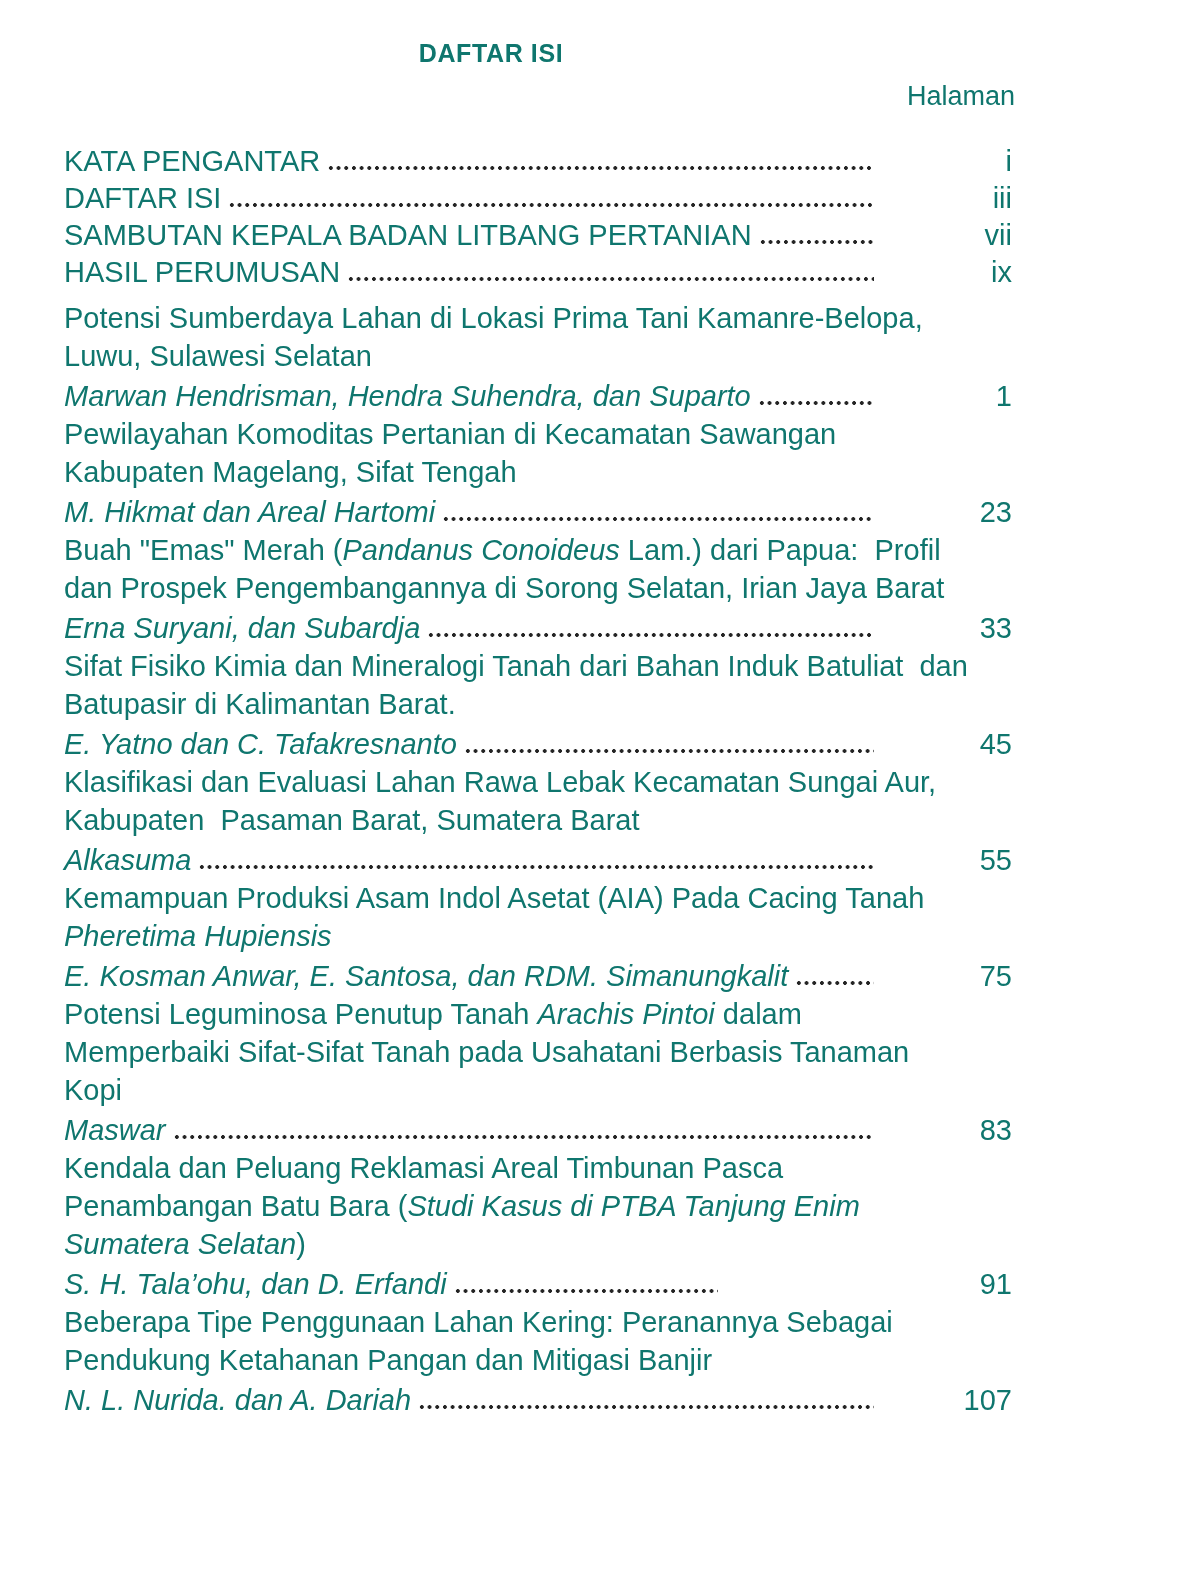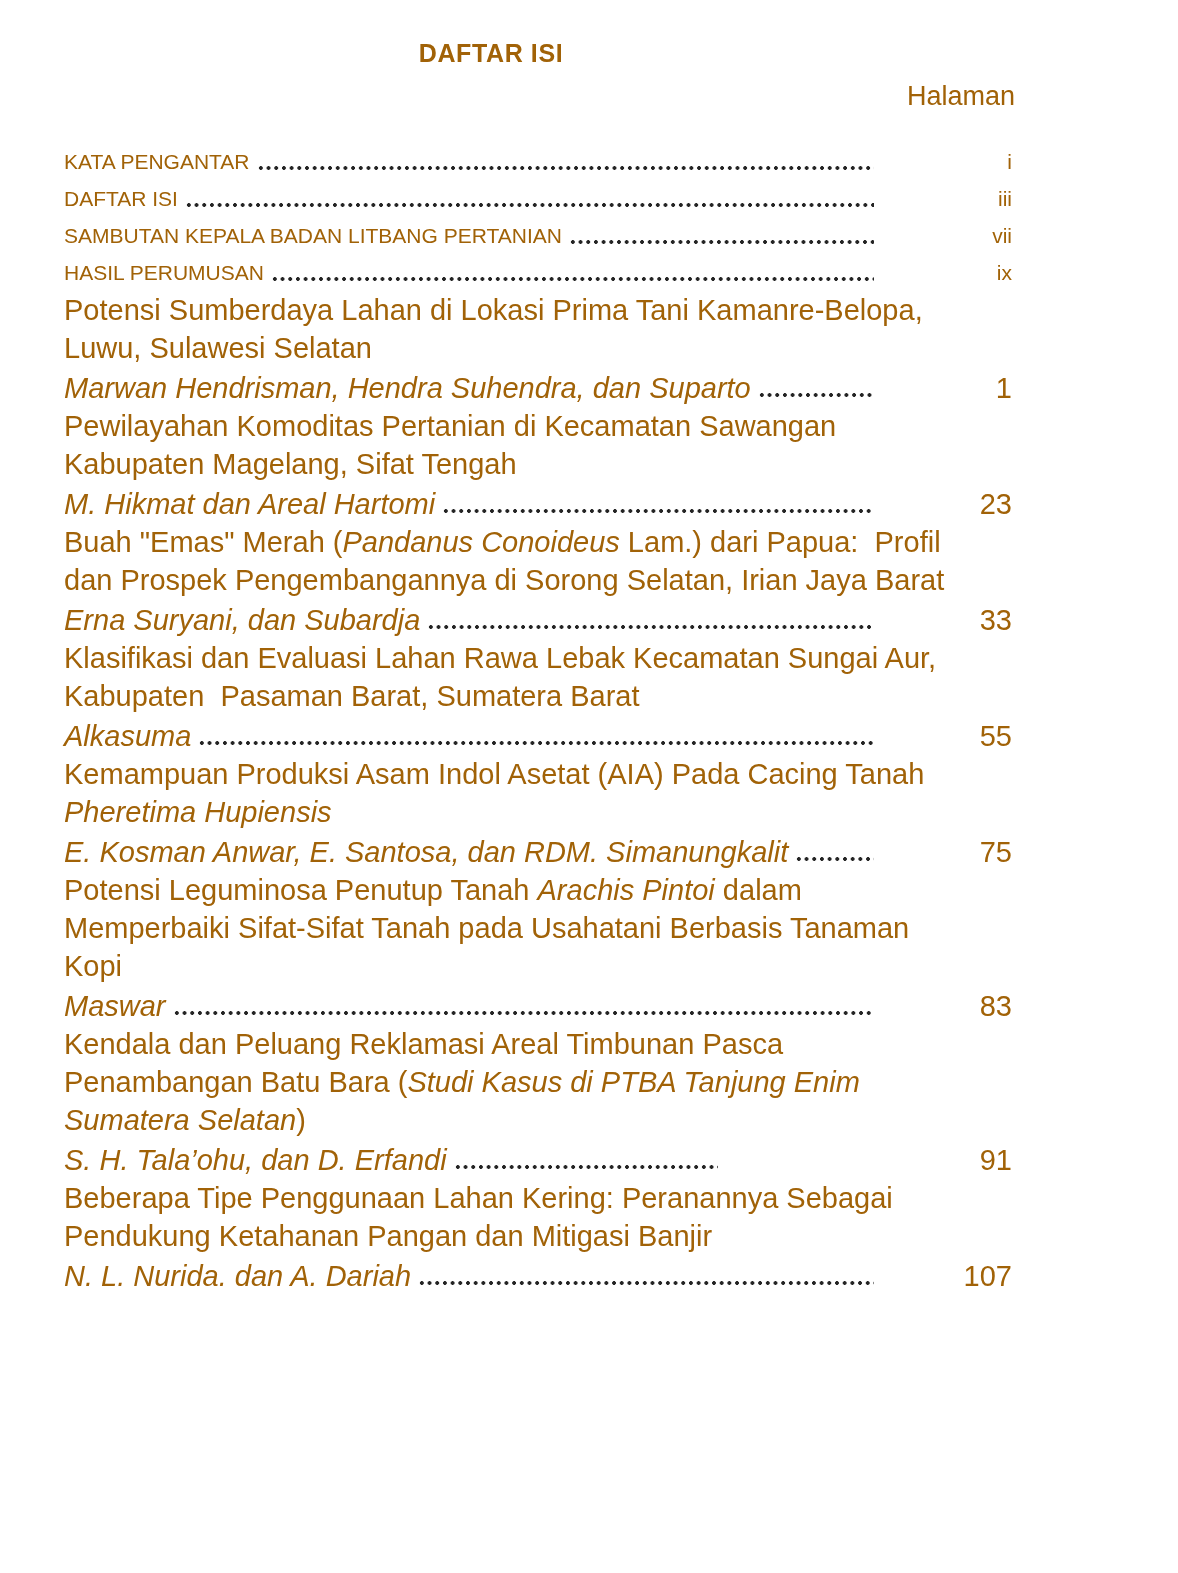--- a/index.html
+++ b/index.html
@@ -1,20 +1,20 @@
 <!DOCTYPE html>
 <html><head>
 <meta charset="utf-8">
 <style>
   html,body{margin:0;padding:0;background:#ffffff;}
   .sheet{
     position:relative;
     width:1048px;height:1573px;
     background:#ffffff;
-    color:#a16207;
+    color:#0f766e;
     font-family:"Liberation Sans","DejaVu Sans",sans-serif;
     overflow:hidden;
     box-sizing:border-box;
     padding-left:64px;
   }
   .doc-title{
     margin:40px 130px 0 0;
     text-align:center;
     font-weight:bold;
     font-size:25px;
@@ -23,25 +23,25 @@
   }
   .halaman{
     margin-top:17px;
     text-align:right;
     padding-right:33px;
     font-size:27px;
     line-height:27px;
   }
   .fm{margin-top:33px;}
   .row{display:flex;align-items:flex-end;}
-  .fm-row{font-size:21px;height:37px;}
+  .fm-row{font-size:29px;height:37px;}
   .fm-row .label{line-height:37px;white-space:pre;}
   .fm-row .page-col{line-height:37px;}
   .entries .entry{font-size:29px;}
-  .entries .entry:first-child{margin-top:0;}
+  .entries .entry:first-child{margin-top:8px;}
   .title-line{line-height:38px;white-space:pre;}
   .it{font-style:italic;}
   .rm{font-style:normal;}
   .author-row{margin-top:2px;}
   .author{font-style:italic;line-height:38px;white-space:pre;}
   .author-row .page-col{line-height:38px;}
   .page-col{
     flex:0 0 132px;
     text-align:right;
     padding-right:36px;
@@ -108,20 +108,29 @@
       <div class="entry">
         <div class="title-line"><span class="rm">Buah "Emas" Merah (</span><span class="it">Pandanus Conoideus</span><span class="rm"> Lam.) dari Papua:  Profil</span></div>
         <div class="title-line"><span class="rm">dan Prospek Pengembangannya di Sorong Selatan, Irian Jaya Barat</span></div>
         <div class="row author-row">
           <span class="author">Erna Suryani, dan Subardja</span>
           <span class="leader"></span>
           <span class="page-col">33</span>
         </div>
       </div>
       <div class="entry">
+        <div class="title-line"><span class="rm">Sifat Fisiko Kimia dan Mineralogi Tanah dari Bahan Induk Batuliat  dan</span></div>
+        <div class="title-line"><span class="rm">Batupasir di Kalimantan Barat.</span></div>
+        <div class="row author-row">
+          <span class="author">E. Yatno dan C. Tafakresnanto</span>
+          <span class="leader"></span>
+          <span class="page-col">45</span>
+        </div>
+      </div>
+      <div class="entry">
         <div class="title-line"><span class="rm">Klasifikasi dan Evaluasi Lahan Rawa Lebak Kecamatan Sungai Aur,</span></div>
         <div class="title-line"><span class="rm">Kabupaten  Pasaman Barat, Sumatera Barat</span></div>
         <div class="row author-row">
           <span class="author">Alkasuma</span>
           <span class="leader"></span>
           <span class="page-col">55</span>
         </div>
       </div>
       <div class="entry">
         <div class="title-line"><span class="rm">Kemampuan Produksi Asam Indol Asetat (AIA) Pada Cacing Tanah</span></div>

